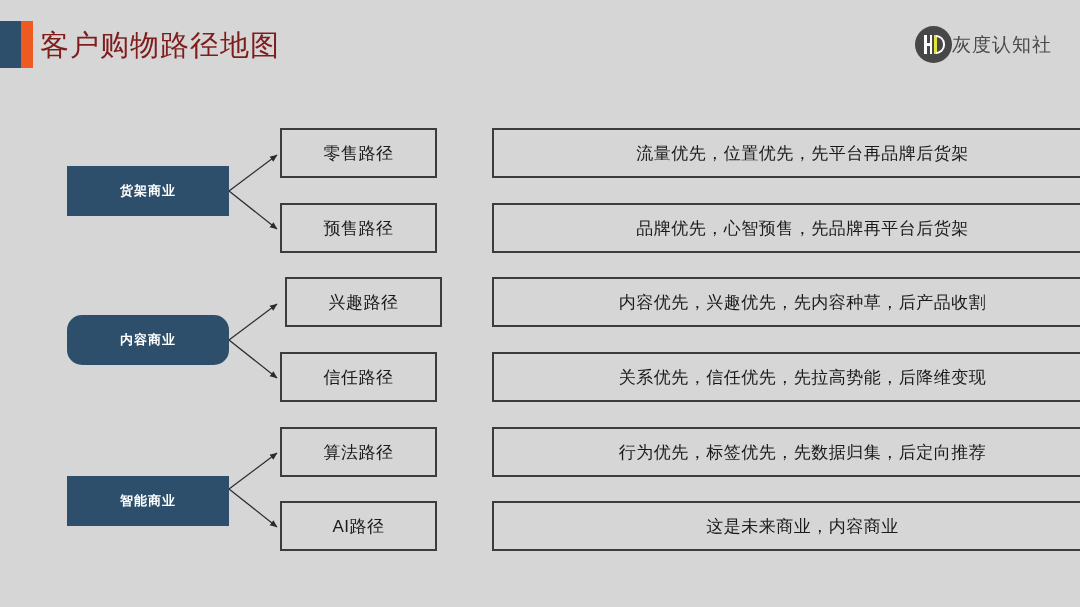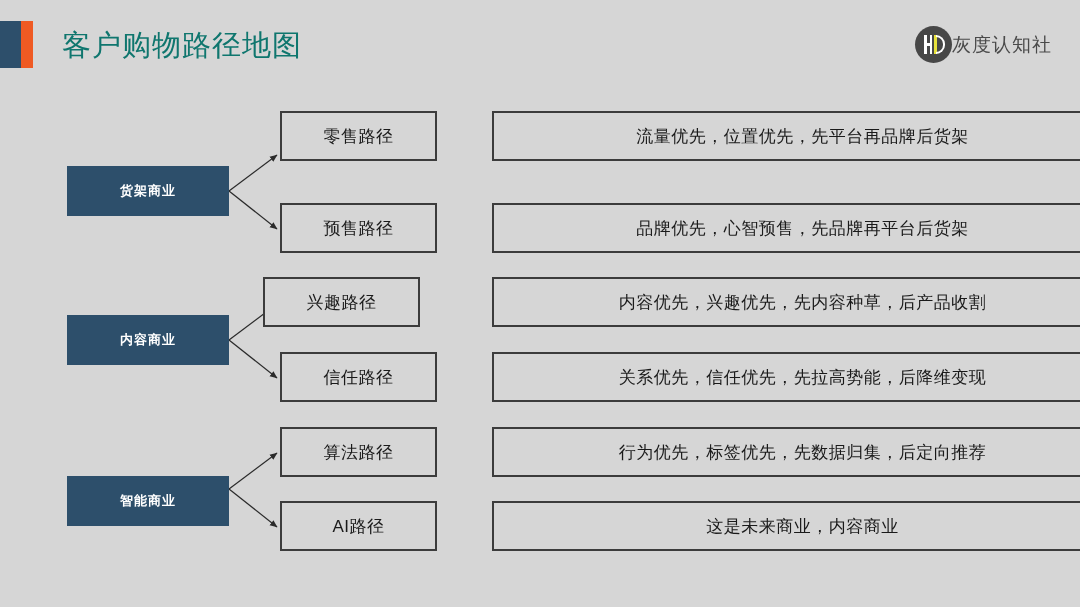--- a/index.html
+++ b/index.html
@@ -36,25 +36,25 @@
     height: 100%;
     background: #2d4f6b;
   }
   .accent-orange {
     width: 12px;
     height: 100%;
     background: #ef5a23;
   }
   .page-title {
     position: absolute;
-    left: 62px;
+    left: 40px;
     top: 26px;
     font-size: 29px;
     font-weight: normal;
-    color: #0f766e;
+    color: #7f1d1d;
     letter-spacing: 1px;
     line-height: 38px;
     white-space: nowrap;
     font-family: Liberation Serif, serif;
   }
 
   
   .logo {
     position: absolute;
     right: 28px;
@@ -153,21 +153,21 @@
     color: #1a1a1a;
     font-size: 17px;
     letter-spacing: 0.5px;
     display: flex;
     align-items: center;
     justify-content: center;
     box-sizing: border-box;
   }
 
   
-  .r0 { top: 111px; }
+  .r0 { top: 128px; }
   .r1 { top: 203px; }
   .r2 { top: 277px; }
   .r3 { top: 352px; }
   .r4 { top: 427px; }
   .r5 { top: 501px; }
 
   .cat0 { top: 166px; }
   .cat1 { top: 315px; }
   .cat2 { top: 476px; }
 </style>
@@ -206,26 +206,26 @@
     <line x1="229" y1="191" x2="277" y2="229" stroke="#2b2b2b" stroke-width="1.2" marker-end="url(#ah)"></line>
 
     <line x1="229" y1="340" x2="277" y2="304" stroke="#2b2b2b" stroke-width="1.2" marker-end="url(#ah)"></line>
     <line x1="229" y1="340" x2="277" y2="378" stroke="#2b2b2b" stroke-width="1.2" marker-end="url(#ah)"></line>
 
     <line x1="229" y1="489" x2="277" y2="453" stroke="#2b2b2b" stroke-width="1.2" marker-end="url(#ah)"></line>
     <line x1="229" y1="489" x2="277" y2="527" stroke="#2b2b2b" stroke-width="1.2" marker-end="url(#ah)"></line>
   </svg>
 
   <div class="cat-box cat0" style="left:67px;">货架商业</div>
-  <div class="cat-box cat1" style="left:67px;">内容商业</div>
+  <div class="cat-box cat1" style="left:67px;border-radius:15px;">内容商业</div>
   <div class="cat-box cat2" style="left:67px;">智能商业</div>
 
   <div class="path-box r0" style="left:280px;">零售路径</div>
   <div class="path-box r1" style="left:280px;">预售路径</div>
-  <div class="path-box r2" style="left:263px;">兴趣路径</div>
+  <div class="path-box r2" style="left:285px;">兴趣路径</div>
   <div class="path-box r3" style="left:280px;">信任路径</div>
   <div class="path-box r4" style="left:280px;">算法路径</div>
   <div class="path-box r5" style="left:280px;">AI路径</div>
 
   <div class="desc-box r0">流量优先，位置优先，先平台再品牌后货架</div>
   <div class="desc-box r1">品牌优先，心智预售，先品牌再平台后货架</div>
   <div class="desc-box r2">内容优先，兴趣优先，先内容种草，后产品收割</div>
   <div class="desc-box r3">关系优先，信任优先，先拉高势能，后降维变现</div>
   <div class="desc-box r4">行为优先，标签优先，先数据归集，后定向推荐</div>
   <div class="desc-box r5">这是未来商业，内容商业</div>

